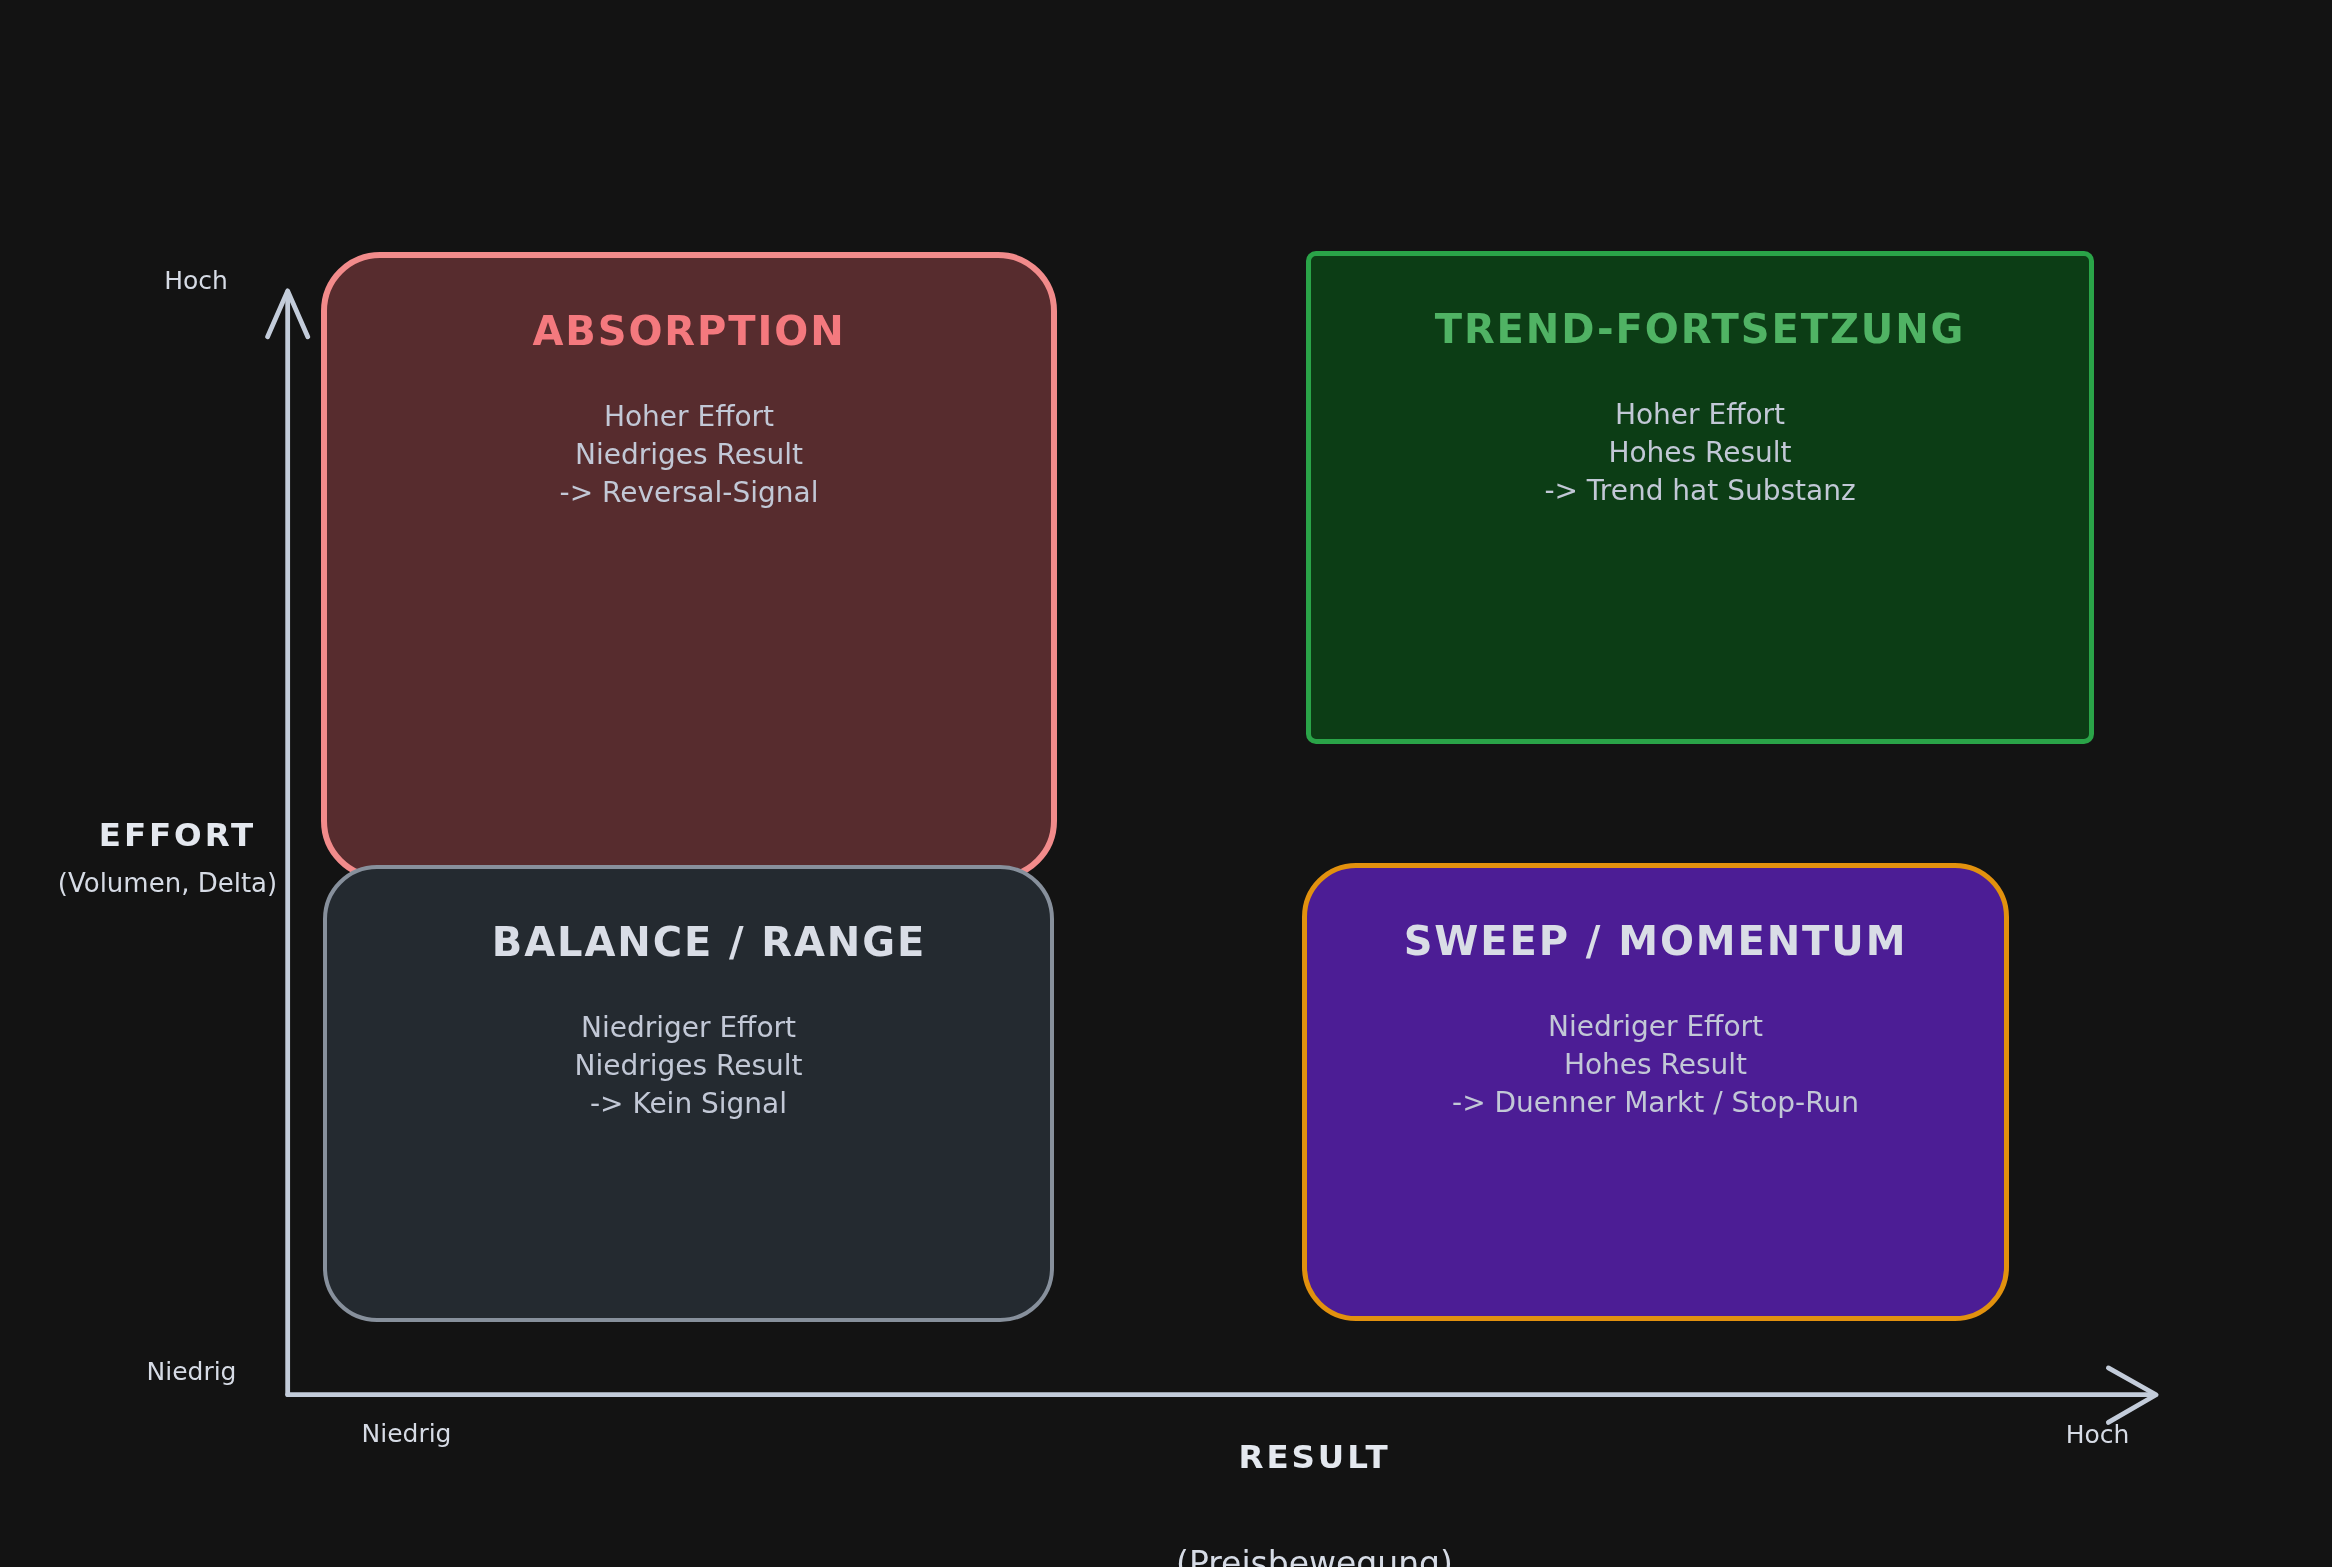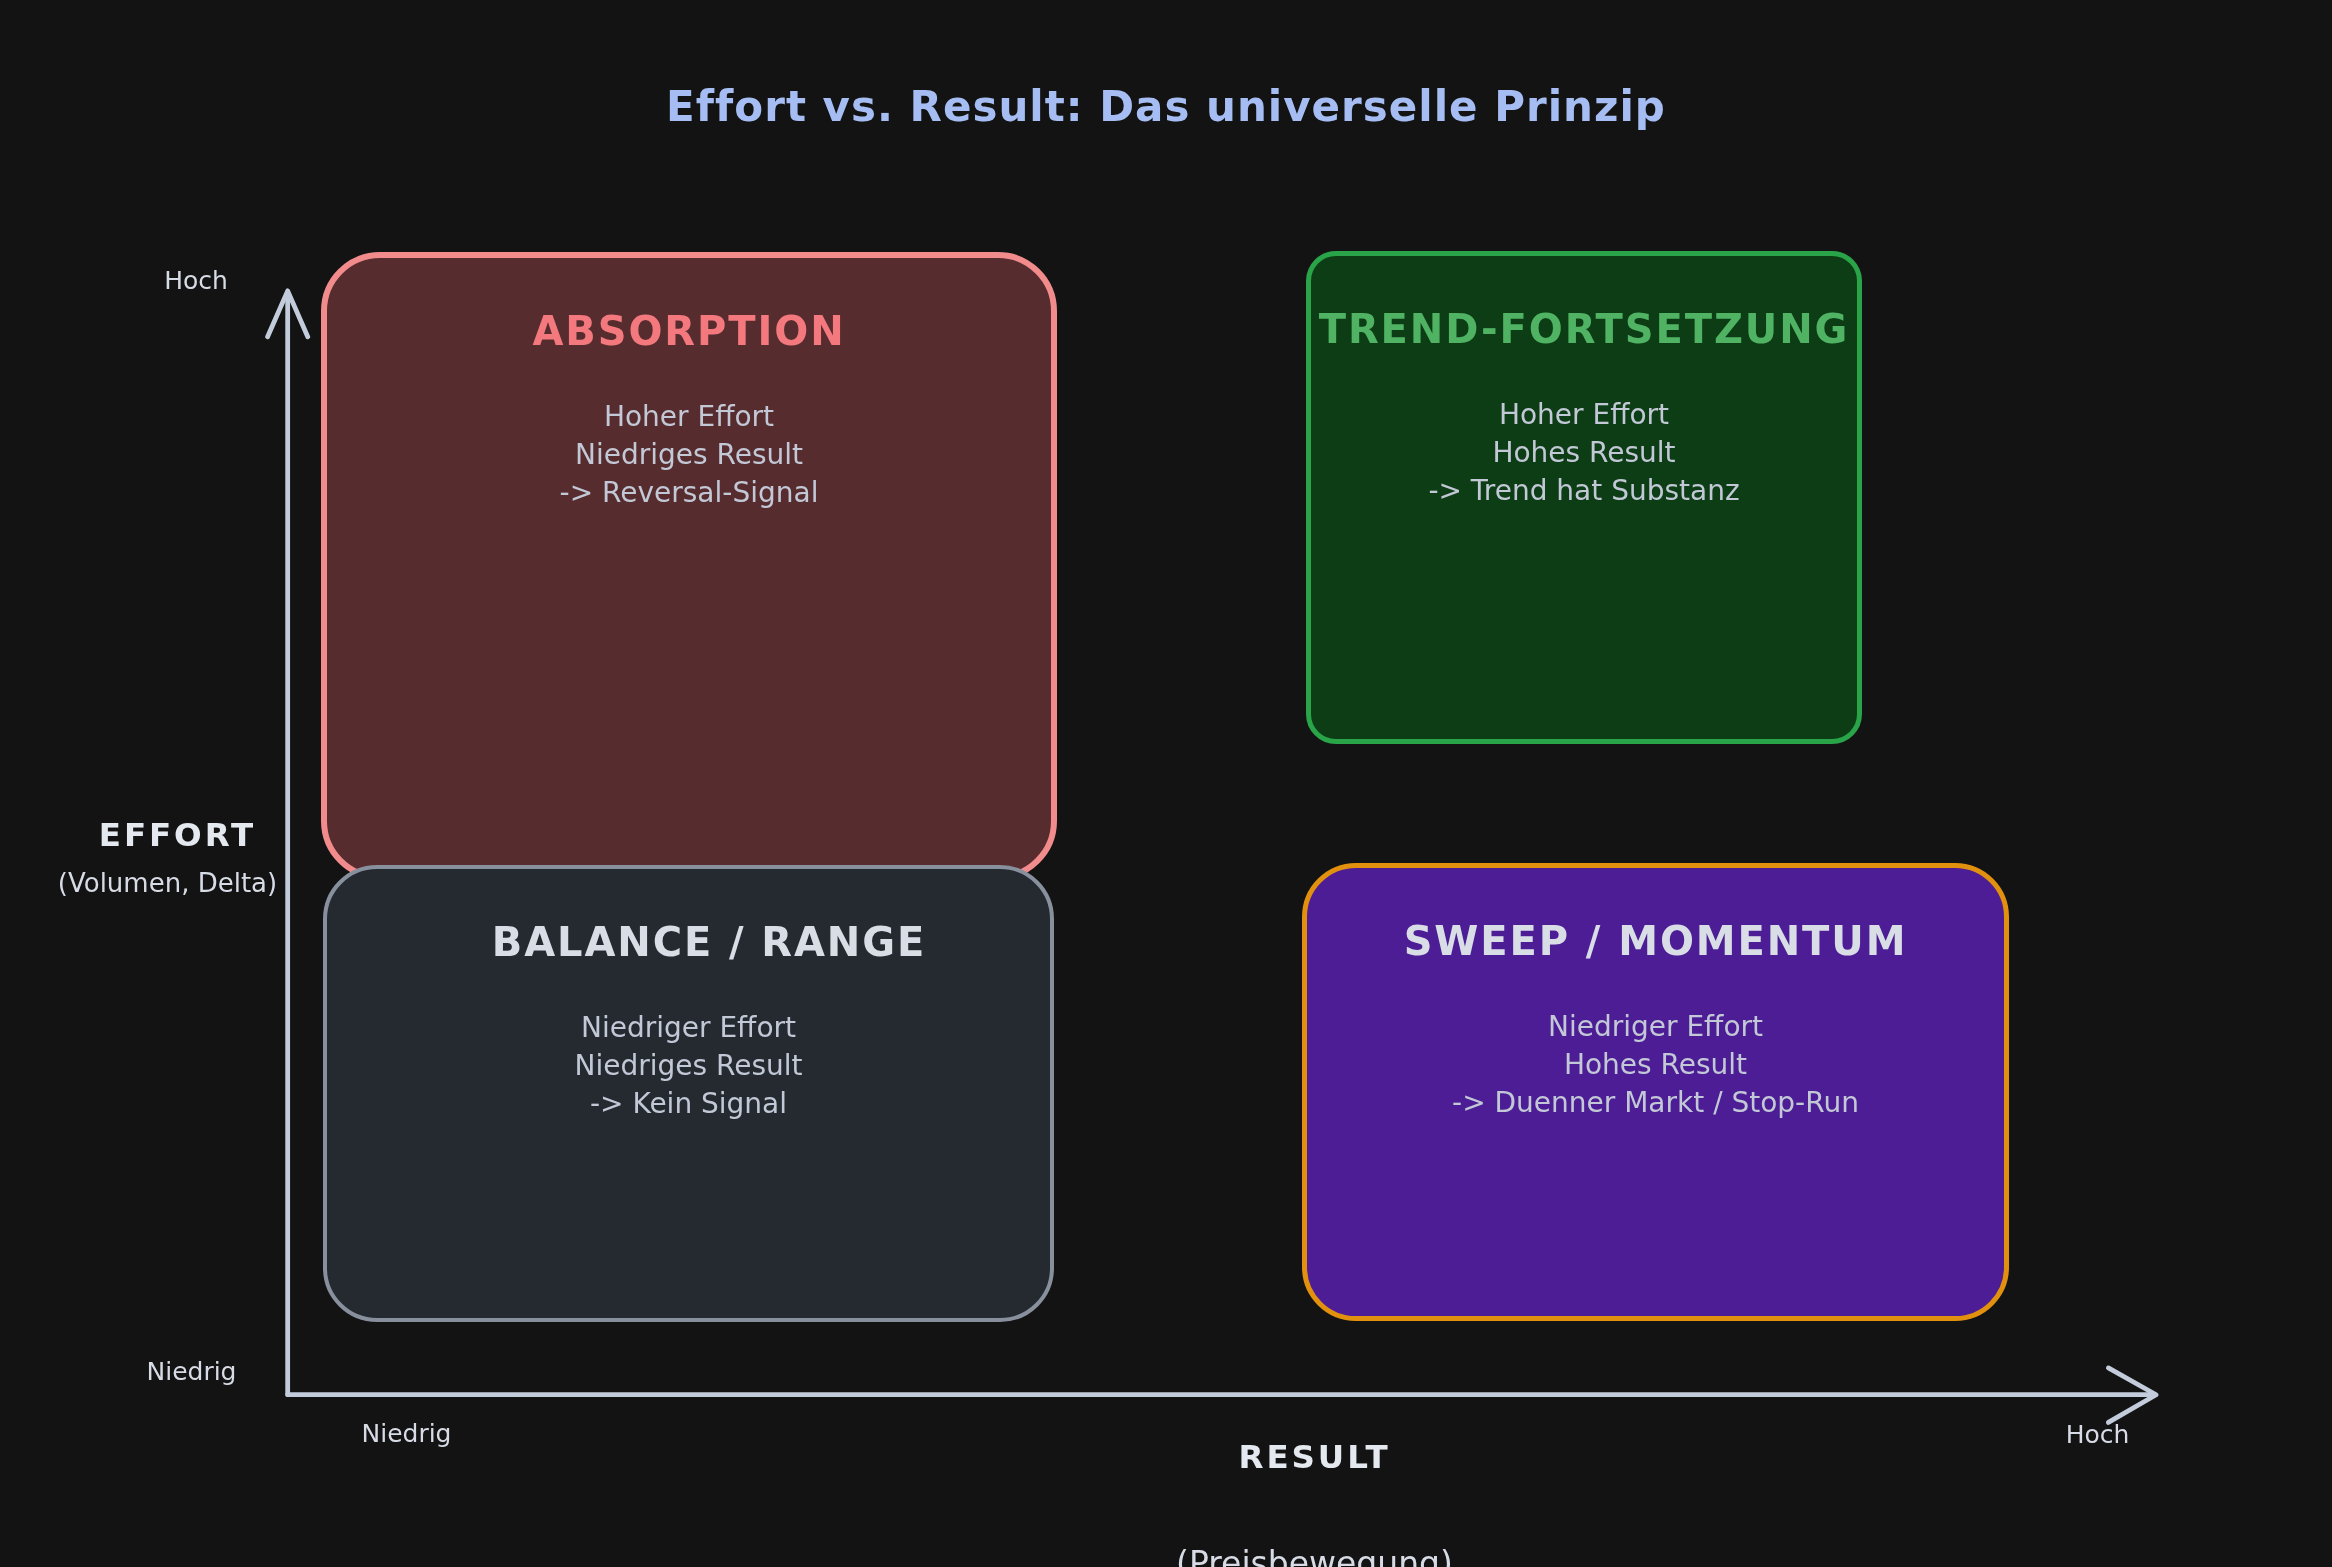--- a/index.html
+++ b/index.html
@@ -42,21 +42,21 @@
   .lbl-hoch-right {left:2026px;top:1420px; width:143px; font-size:25px;}
 
   .quadrant{
     position:absolute;
     border-style:solid;
     text-align:center;
     padding-top:50px;
   }
   .q0{left:321px; top:252px; width:736px; height:628px; border-width:6.7px; border-radius:59px;
       background:#572c2e; border-color:#f28b8b;}
-  .q1{left:1306px;top:251px; width:556px; height:493px; border-width:5.7px; border-radius:30px;
+  .q1{left:1306px;top:251px; width:788px; height:493px; border-width:5.7px; border-radius:10px;
       background:#0c3d15; border-color:#2aa448;}
   .q2{left:323px; top:865px; width:731px; height:457px; border-width:4.8px; border-radius:54px;
       background:#242a30; border-color:#87909c;}
   .q3{left:1302px;top:863px; width:707px; height:458px; border-width:5.7px; border-radius:54px;
       background:#54380c; border-color:#e2910e;}
 
   .q-title{
     font-size:40px;font-weight:bold;letter-spacing:1.9px;
     color:#d9dde6;
   }
@@ -67,21 +67,20 @@
   .q-line{
     font-size:28px;line-height:38px;
     color:var(--body-text);
   }
 </style>
 </head>
 <body>
 
 <main class="canvas">
 
-  <h1 class="title">Effort vs. Result: Das universelle Prinzip</h1>
 
   <svg class="axes" viewBox="0 0 2440 1640">
     <line x1="301" y1="1459" x2="301" y2="305"></line>
     <path d="M 280 352 L 301 304 L 322 352"></path>
     <line x1="301" y1="1459" x2="2252" y2="1459"></line>
     <path d="M 2206 1431 L 2256 1459 L 2206 1488"></path>
   </svg>
 
   <div class="axis-label lbl-hoch-top">Hoch</div>
   <div class="axis-label lbl-effort">EFFORT</div>

